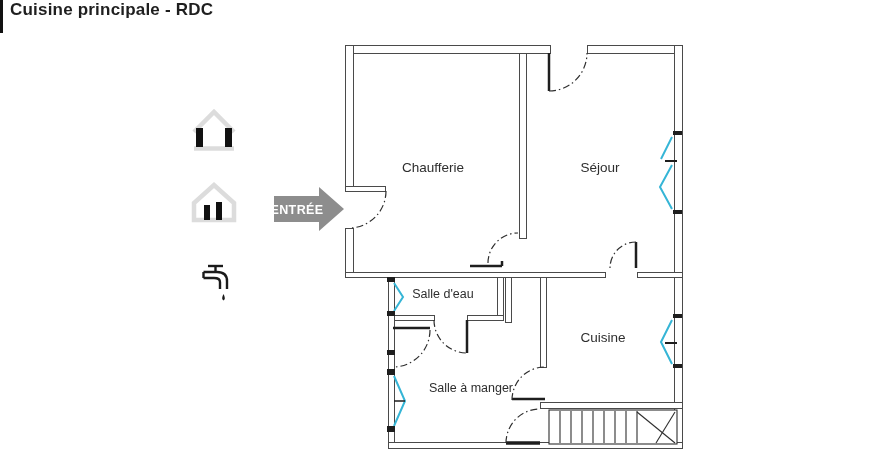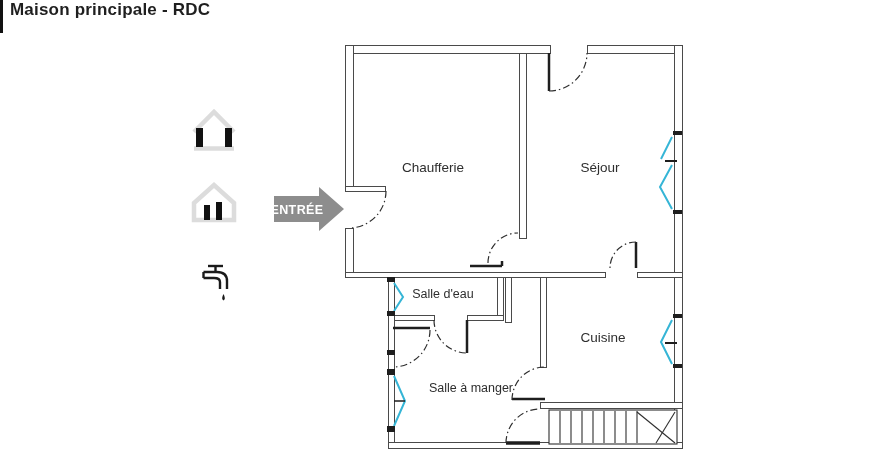--- a/index.html
+++ b/index.html
@@ -10,21 +10,21 @@
               color:#1f1f1f;letter-spacing:.2px;white-space:nowrap;}
   svg{position:absolute;left:0;top:0;}
   .room-label{font-family:"Liberation Sans",sans-serif;fill:#2e2e2e;}
   .entree-label{font-family:"Liberation Sans",sans-serif;fill:#ffffff;font-weight:bold;letter-spacing:.4px;}
 </style>
 </head>
 <body>
 
 <div id="stage">
   <div id="edge-bar"></div>
-  <div id="page-title">Maison principale - RDC</div>
+  <div id="page-title">Cuisine principale - RDC</div>
 
   <svg width="872" height="460" viewBox="0 0 872 460">
 
     <g fill="#ffffff" stroke="#4a4a4a" stroke-width="1" shape-rendering="crispEdges">
 
       <rect x="345" y="45" width="205" height="8"></rect>
       <rect x="587" y="45" width="95" height="8"></rect>
       <rect x="345" y="45" width="8" height="142"></rect>
       <rect x="345" y="186" width="40" height="5"></rect>
       <rect x="345" y="228" width="8" height="49"></rect>

